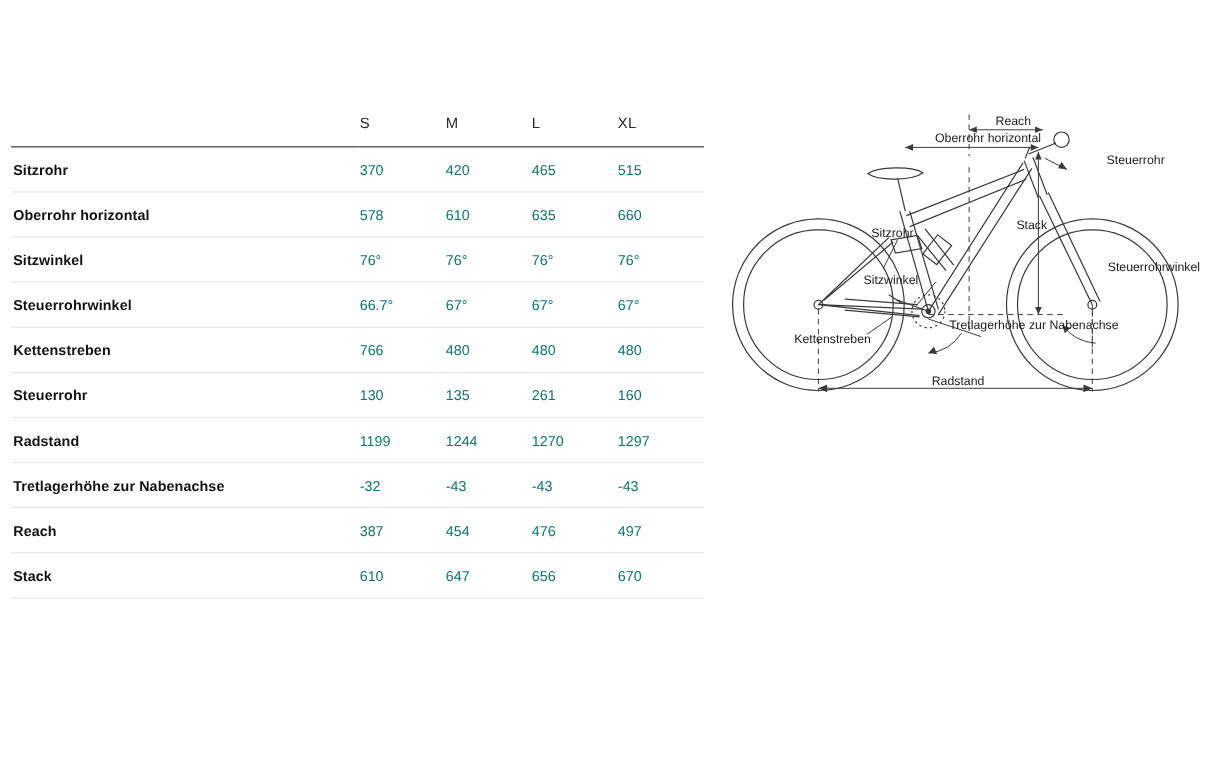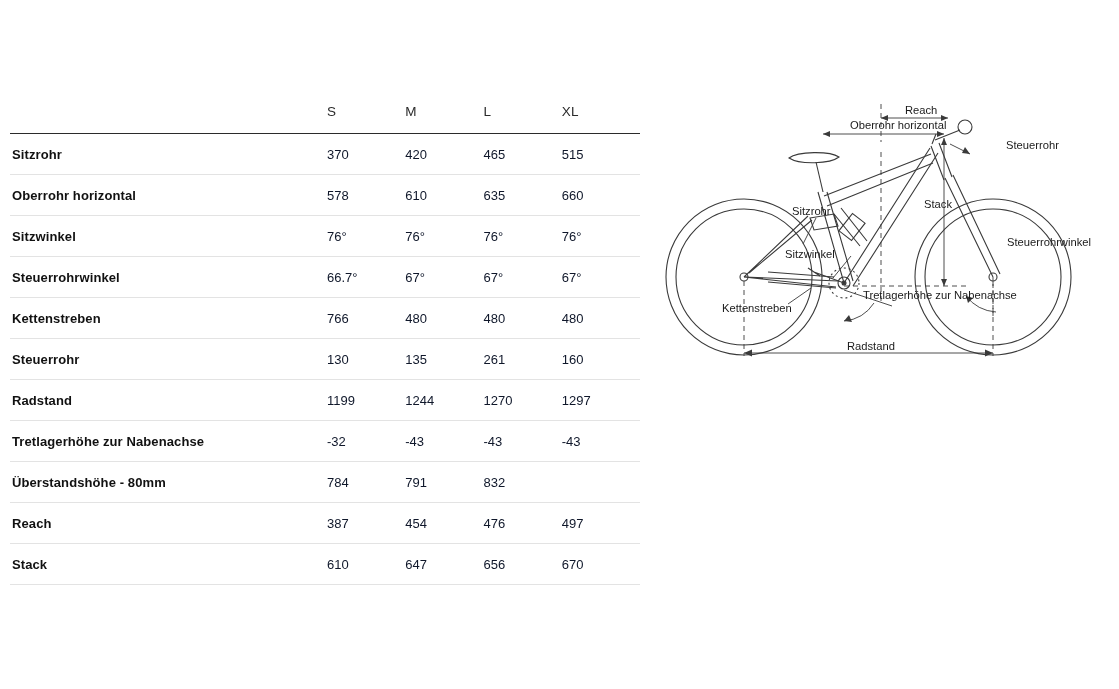--- a/index.html
+++ b/index.html
@@ -49,21 +49,21 @@
 
   table.geo thead tr {
     border-bottom: 1.6px solid #2b2b2b;
   }
 
   table.geo tbody td {
     font-size: 13px;
     padding: 12.5px 0 12.5px 0;
     border-bottom: 1px solid #e3e3e3;
     vertical-align: middle;
-    color: #0f172a;
+    color: #0f766e;
   }
   table.geo tbody td.row-label {
     font-weight: bold;
     padding-left: 2px;
     color: #111;
     letter-spacing: 0.1px;
   }
   table.geo tbody tr:last-child td {
     border-bottom: 1px solid #e3e3e3;
   }
@@ -155,27 +155,20 @@
           <td>1244</td>
           <td>1270</td>
           <td>1297</td>
         </tr>
         <tr>
           <td class="row-label">Tretlagerhöhe zur Nabenachse</td>
           <td>-32</td>
           <td>-43</td>
           <td>-43</td>
           <td>-43</td>
-        </tr>
-        <tr>
-          <td class="row-label">Überstandshöhe - 80mm</td>
-          <td>784</td>
-          <td>791</td>
-          <td>832</td>
-          <td></td>
         </tr>
         <tr>
           <td class="row-label">Reach</td>
           <td>387</td>
           <td>454</td>
           <td>476</td>
           <td>497</td>
         </tr>
         <tr>
           <td class="row-label">Stack</td>

